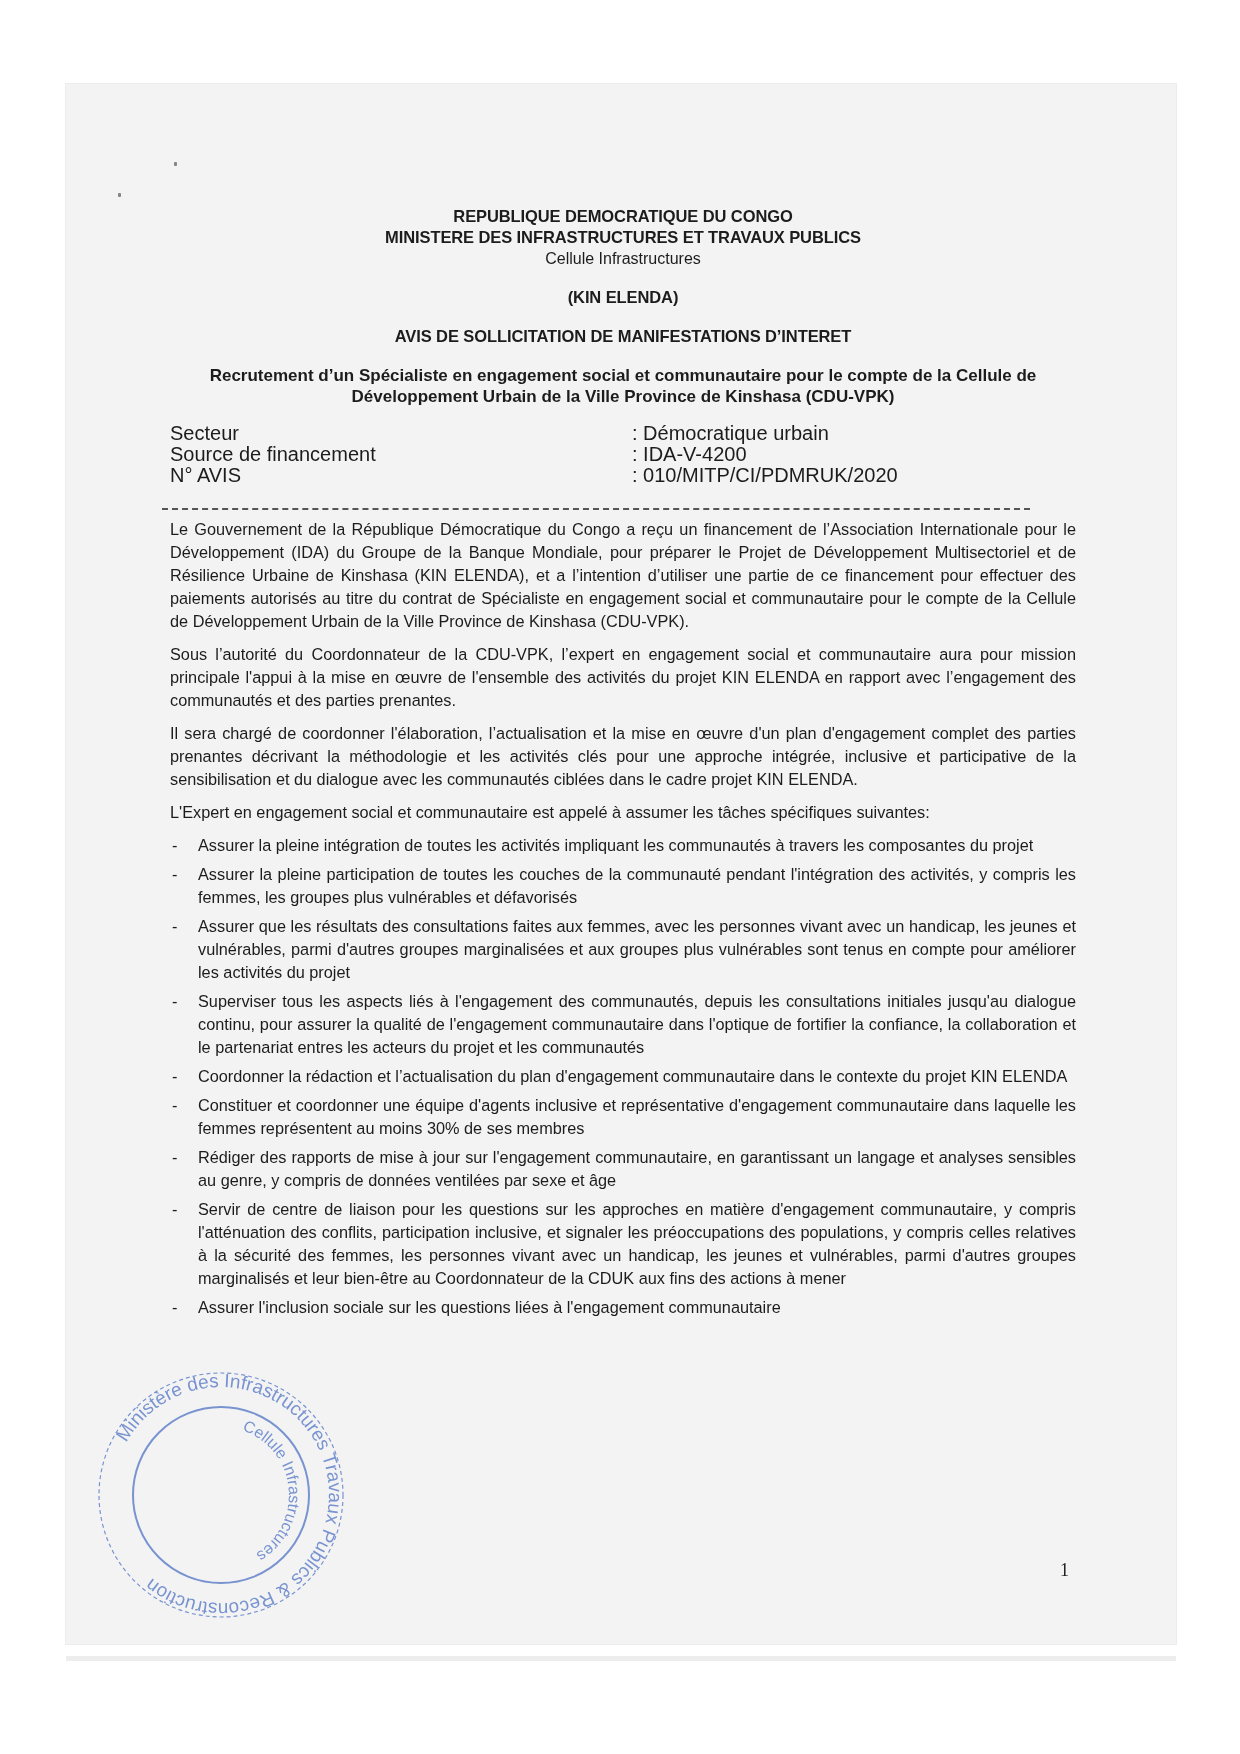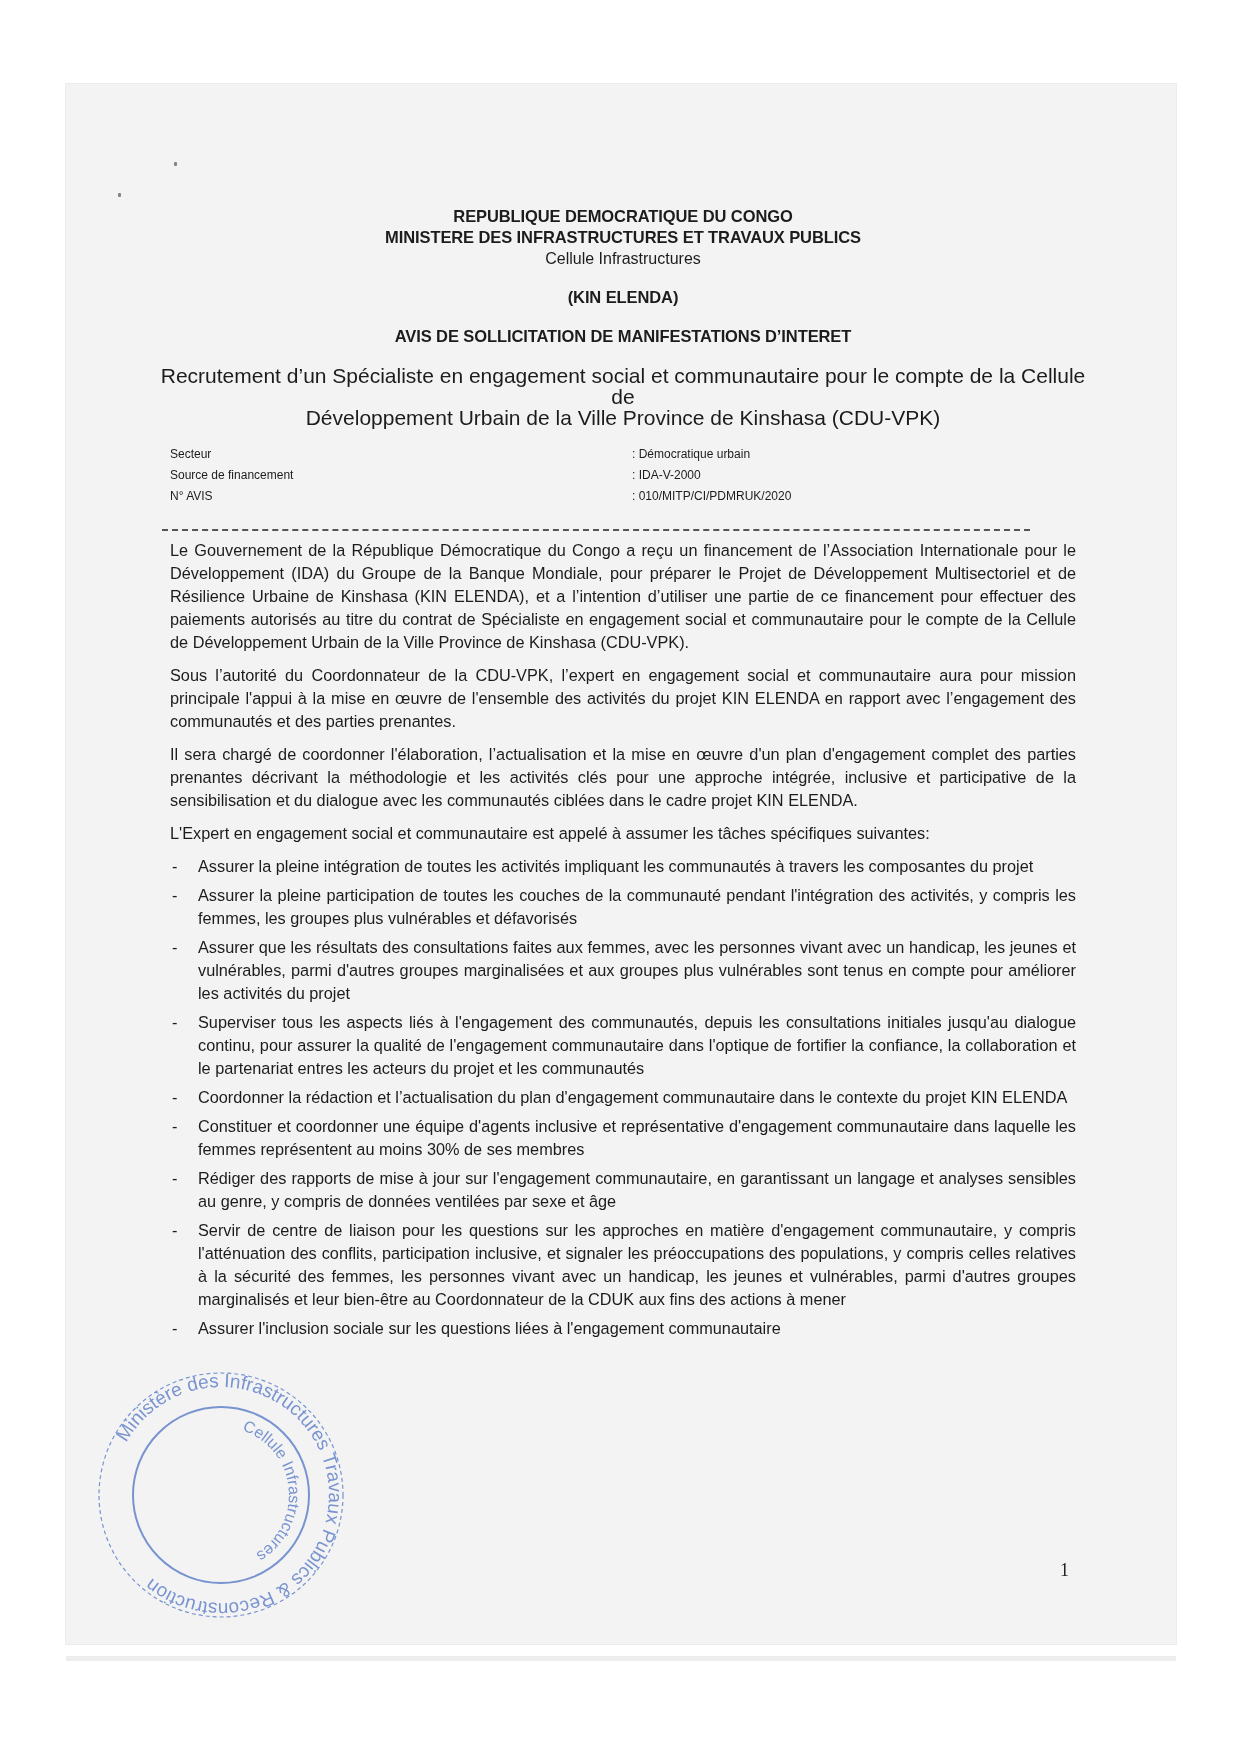--- a/index.html
+++ b/index.html
@@ -52,27 +52,27 @@
       font-size: 16.5px;
       line-height: 21px;
       letter-spacing: -0.1px;
     }
     .hdr-normal {
       font-size: 16px;
       line-height: 21px;
     }
     .block-gap { height: 18px; }
     .title-bold {
-      font-weight: normal;
-      font-size: 21px;
+      font-weight: bold;
+      font-size: 17px;
       line-height: 21px;
     }
     .info-table {
       margin-top: 16px;
-      font-size: 12px;
+      font-size: 20px;
       line-height: 21px;
     }
     .info-row {
       display: flex;
     }
     .info-label {
       width: 462px;
       flex: none;
     }
     .separator {
@@ -161,21 +161,21 @@
     <div class="title-bold">Développement Urbain de la Ville Province de Kinshasa (CDU-VPK)</div>
   </div>
 
   <div class="info-table">
     <div class="info-row">
       <span class="info-label">Secteur</span>
       <span class="info-value">: Démocratique urbain</span>
     </div>
     <div class="info-row">
       <span class="info-label">Source de financement</span>
-      <span class="info-value">: IDA-V-2000</span>
+      <span class="info-value">: IDA-V-4200</span>
     </div>
     <div class="info-row">
       <span class="info-label">N° AVIS</span>
       <span class="info-value">: 010/MITP/CI/PDMRUK/2020</span>
     </div>
   </div>
 
   <div class="separator"></div>
 
   <p class="para first">Le Gouvernement de la République Démocratique du Congo a reçu un financement de l’Association Internationale pour le Développement (IDA) du Groupe de la Banque Mondiale, pour préparer le Projet de Développement Multisectoriel et de Résilience Urbaine de Kinshasa (KIN ELENDA), et a l’intention d’utiliser une partie de ce financement pour effectuer des paiements autorisés au titre du contrat de Spécialiste en engagement social et communautaire pour le compte de la Cellule de Développement Urbain de la Ville Province de Kinshasa (CDU-VPK).</p>

